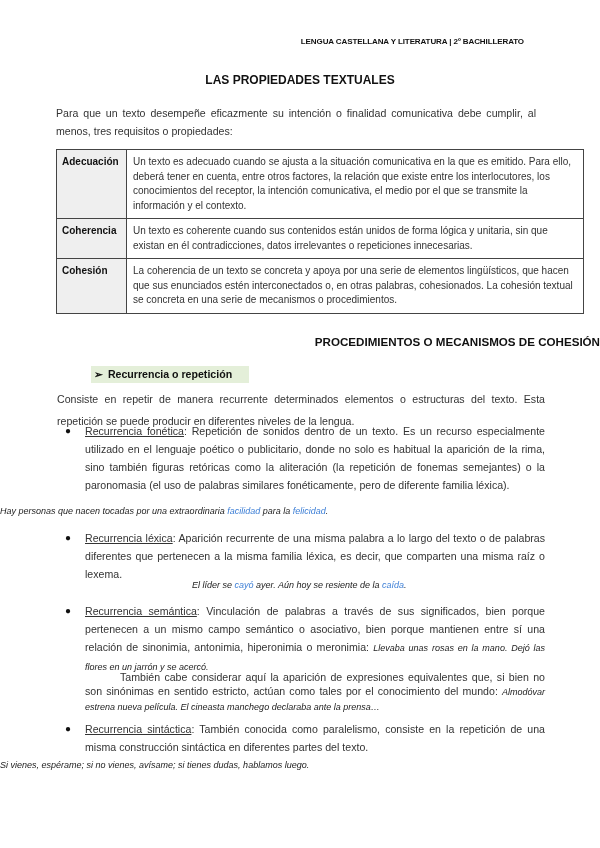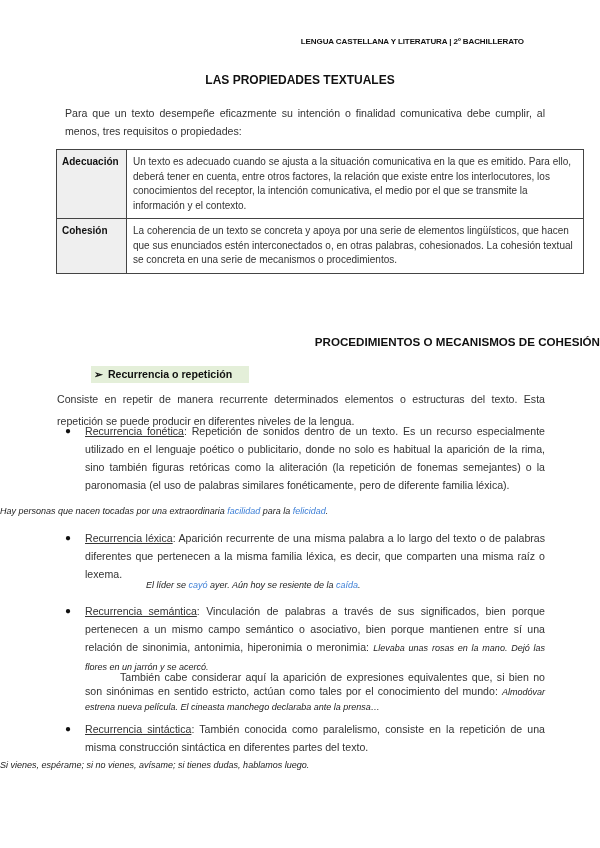--- a/index.html
+++ b/index.html
@@ -9,21 +9,21 @@
   }
   .header {
     position: absolute; top: 37px; right: 76px;
     font-size: 8px; font-weight: bold; letter-spacing: -0.1px; color: #111;
   }
   .title {
     position: absolute; top: 73px; left: 0; width: 600px; text-align: center;
     font-size: 12px; font-weight: bold; color: #111;
   }
   .intro {
-    position: absolute; top: 104px; left: 65px; width: 480px;
+    position: absolute; top: 104px; left: 56px; width: 480px;
     font-size: 10.6px; line-height: 18px; text-align: justify; color: #333;
   }
   table.props {
     position: absolute; top: 149px; left: 56px; width: 528px;
     border-collapse: collapse; font-size: 10px; color: #333;
   }
   table.props td {
     border: 1.5px solid #444; vertical-align: top; line-height: 14.5px;
   }
   table.props td.term {
@@ -50,21 +50,21 @@
     font-size: 10.6px; line-height: 18px; text-align: justify; color: #333;
   }
   .bullet {
     position: absolute; left: -20px; top: 0; font-size: 10px; color: #111;
   }
   .item .name { text-decoration: underline; }
   .example {
     position: absolute; left: 0; width: 600px; text-align: left;
     font-size: 9px; font-style: italic; color: #222;
   }
-  .example.left { text-align: right; }
+  .example.left { text-align: right; margin-left: 46px; }
   .hl { color: #3d7fd6; }
   em.inline { font-style: italic; font-size: 9px; color: #222; }
   .para {
     position: absolute; left: 85px; width: 460px;
     font-size: 10.6px; line-height: 14px; text-align: justify; color: #333;
   }
 </style>
 </head>
 <body>
 
@@ -72,20 +72,24 @@
 
 <div class="title">LAS PROPIEDADES TEXTUALES</div>
 
 <div class="intro">Para que un texto desempeñe eficazmente su intención o finalidad comunicativa debe cumplir, al menos, tres requisitos o propiedades:</div>
 
 <table class="props">
   <tbody>
       <tr>
     <td class="term">Adecuación</td>
     <td class="def">Un texto es adecuado cuando se ajusta a la situación comunicativa en la que es emitido. Para ello, deberá tener en cuenta, entre otros factores, la relación que existe entre los interlocutores, los conocimientos del receptor, la intención comunicativa, el medio por el que se transmite la información y el contexto.</td>
+  </tr>
+  <tr>
+    <td class="term">Coherencia</td>
+    <td class="def">Un texto es coherente cuando sus contenidos están unidos de forma lógica y unitaria, sin que existan en él contradicciones, datos irrelevantes o repeticiones innecesarias.</td>
   </tr>
   <tr>
     <td class="term">Cohesión</td>
     <td class="def">La coherencia de un texto se concreta y apoya por una serie de elementos lingüísticos, que hacen que sus enunciados estén interconectados o, en otras palabras, cohesionados. La cohesión textual se concreta en una serie de mecanismos o procedimientos.</td>
   </tr>
 </tbody>
   </table>
 
 <div class="section-title">PROCEDIMIENTOS O MECANISMOS DE COHESIÓN</div>
 

